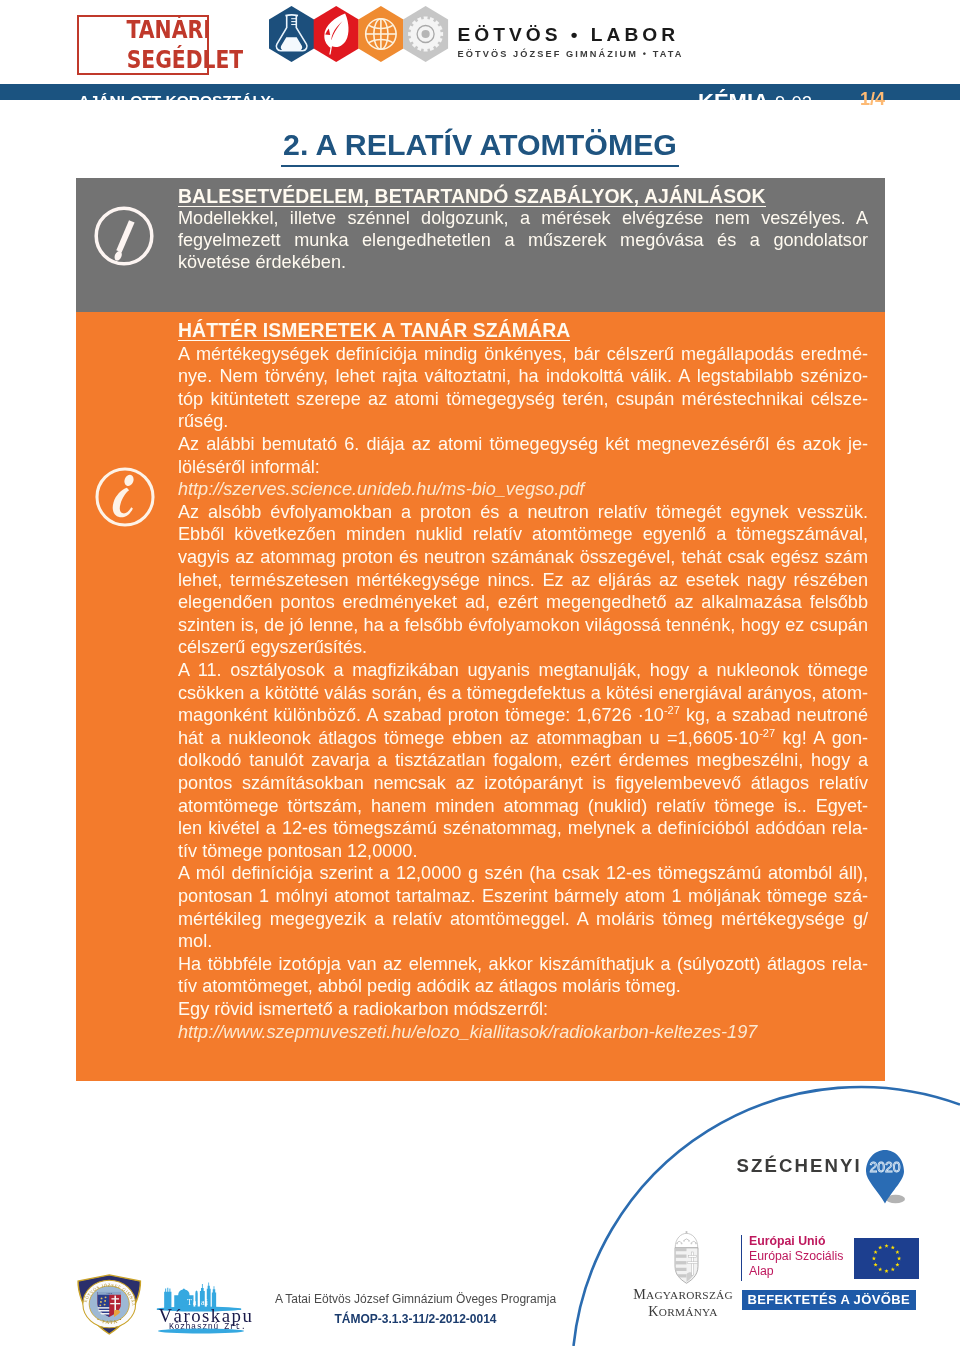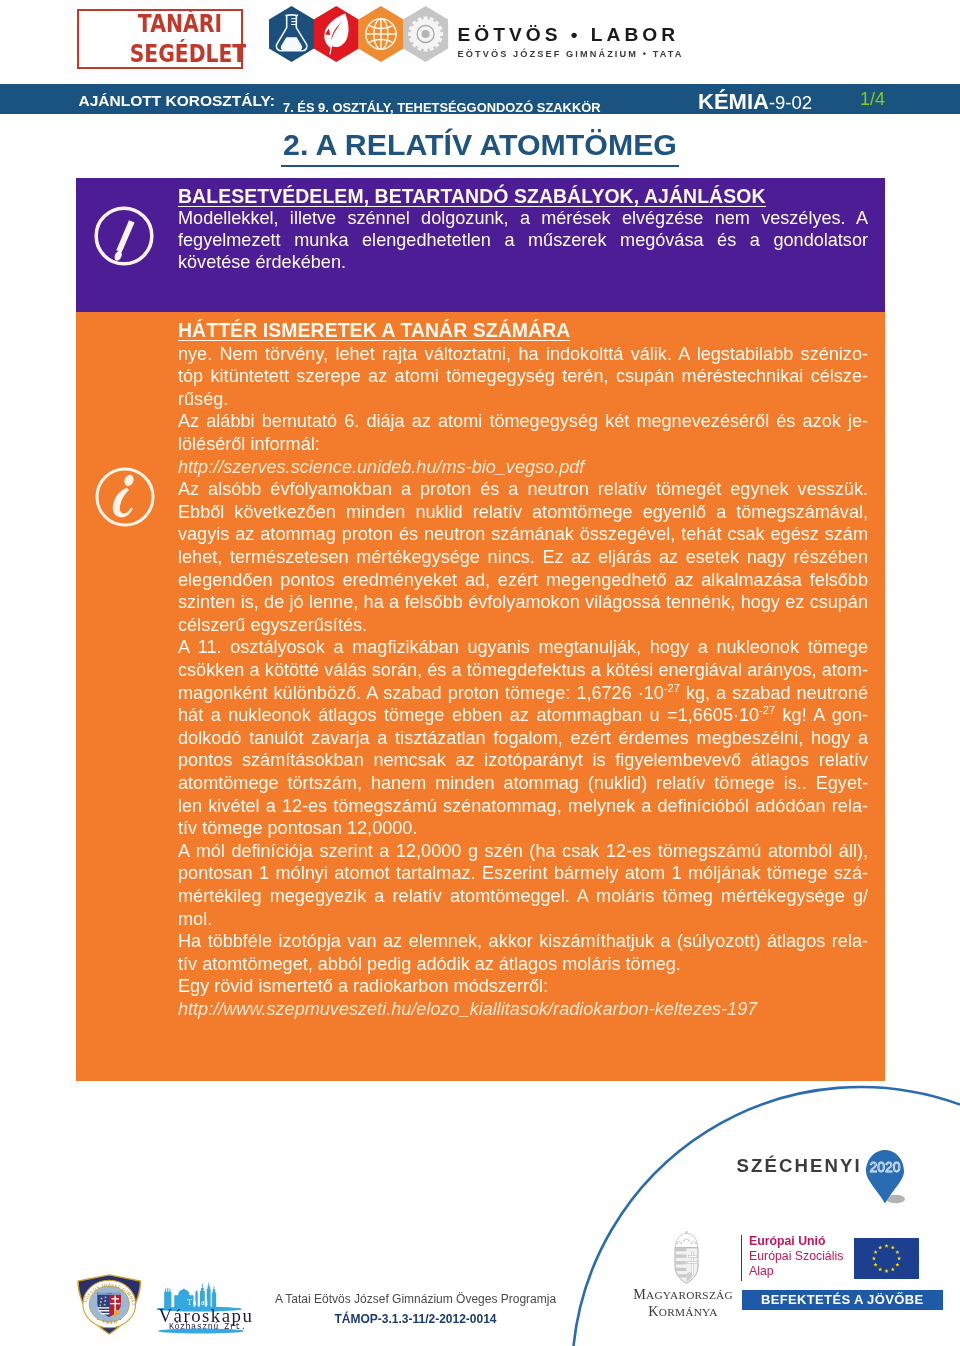--- a/index.html
+++ b/index.html
@@ -2,80 +2,80 @@
 <html><head>
 <meta charset="utf-8">
 <title>TANÁRI SEGÉDLET — KÉMIA-9-02</title>
 <style>
   html,body{margin:0;padding:0;}
   body{width:960px;height:1346px;background:#ffffff;
        font-family:"Liberation Sans",sans-serif;position:relative;overflow:hidden;}
   .page{position:absolute;left:0;top:0;width:960px;height:1346px;}
 
   
-  .stamp{position:absolute;left:77.4px;top:9px;width:166px;height:60.2px;
+  .stamp{position:absolute;left:77.4px;top:15px;width:132px;height:60.2px;
          border:2.7px solid #c0392b;box-sizing:border-box;padding-left:40px;}
   .stamp .l{color:#c0392b;font-weight:bold;text-align:center;
             font-family:"DejaVu Sans",sans-serif;font-size:24.6px;line-height:24.6px;}
   .stamp .l1{margin-top:1.4px;transform:scaleX(0.83);}
   .stamp .l2{margin-top:5.3px;transform:scaleX(0.825);}
 
   .hexrow{position:absolute;left:267.7px;top:5.4px;}
   .hexrow svg{display:block;}
 
   .brand{position:absolute;left:457.5px;top:25px;}
   .brand .t{font-weight:bold;font-size:19.2px;
             letter-spacing:4.0px;color:#1a1a1a;line-height:19.2px;}
   .brand .s{font-weight:bold;font-size:9.2px;
             letter-spacing:2.1px;color:#3a3a3a;line-height:9.2px;margin-top:5.4px;}
 
   
-  .bluebar{position:absolute;left:0;top:84px;width:960px;height:30px;background:#1b5380;}
+  .bluebar{position:absolute;left:0;top:84px;width:960px;height:16px;background:#1b5380;}
   .bb-label{position:absolute;left:78.5px;top:7.5px;font-size:15.5px;font-weight:bold;color:#fff;letter-spacing:0px;}
   .bb-value{position:absolute;left:283px;top:16px;font-size:12.9px;font-weight:bold;color:#fff;letter-spacing:0px;}
   .bb-code{position:absolute;left:698px;top:4.5px;color:#fff;}
   .bb-code .m{font-size:22px;font-weight:bold;letter-spacing:0px;}
   .bb-code .r{font-size:18.5px;font-weight:normal;}
-  .bb-page{position:absolute;left:860px;top:4.5px;font-size:18px;font-weight:normal;color:#84cc16;}
+  .bb-page{position:absolute;left:860px;top:4.5px;font-size:18px;font-weight:bold;color:#fdba74;}
 
   
   .maintitle{position:absolute;left:0;top:129px;width:960px;text-align:center;
              font-size:30.3px;font-weight:bold;color:#1f5480;letter-spacing:0px;line-height:31px;}
   .maintitle span{border-bottom:2.4px solid #1f5480;padding-bottom:4px;padding-left:2px;padding-right:2px;}
 
   
   .ln{display:block;font-size:18.1px;line-height:22.6px;color:#fffaf0;white-space:pre;}
   .ln.j{text-align:justify;text-align-last:justify;white-space:normal;}
   .ln.l{text-align:left;}
   .ln.link{font-style:italic;text-align:left;color:#fbe9d2;}
   .ln sup{font-size:11px;vertical-align:super;line-height:0;}
 
   
-  .redbox{position:absolute;left:76px;top:178px;width:809px;height:144px;background:#4c1d95;}
+  .redbox{position:absolute;left:76px;top:178px;width:809px;height:144px;background:#737373;}
   .redbox .ico{position:absolute;left:16.4px;top:25.9px;}
   .redbox .txt{position:absolute;left:102px;top:10.0px;width:690px;}
   .redbox .ln{line-height:21.7px;}
   .redbox h3{margin:0 0 1.2px 0;font-size:19.4px;font-weight:bold;letter-spacing:0.1px;line-height:16.5px;
              display:inline-block;border-bottom:1.7px solid #fffaf0;padding-bottom:1.5px;color:#fffaf0;}
 
   
   .orangebox{position:absolute;left:76px;top:312px;width:809px;height:769px;background:#f37b2c;}
   .orangebox .ico{position:absolute;left:17.9px;top:154.4px;}
   .orangebox .txt{position:absolute;left:102px;top:9.5px;width:690px;}
   .orangebox h3{margin:0 0 2.2px 0;font-size:19.4px;font-weight:bold;letter-spacing:0.1px;line-height:16.5px;
                 display:inline-block;border-bottom:1.7px solid #fffaf0;padding-bottom:1.5px;color:#fffaf0;}
 
   
   .arc{position:absolute;left:0;top:1068px;width:960px;height:278px;}
   .szechenyi{position:absolute;left:736.5px;top:1155px;}
   .sz-word{font-weight:bold;font-size:18.6px;letter-spacing:2.1px;color:#3c3c3b;}
   .eu-block{position:absolute;left:741px;top:1234px;}
   .eu-text{font-size:12.3px;color:#be185d;line-height:15px;}
   .eu-text .b{font-weight:bold;}
-  .badge{position:absolute;left:741.7px;top:1290px;width:201px;height:20px;background:#1e5aa8;
+  .badge{position:absolute;left:741.7px;top:1290px;width:174px;height:20px;background:#1e5aa8;
          color:#fff;font-weight:bold;font-size:13px;letter-spacing:0.35px;text-align:center;line-height:20px;}
   .hugov{position:absolute;left:631px;top:1285.5px;width:104px;text-align:center;
          font-family:"Liberation Serif",serif;color:#3a3a3a;line-height:16.5px;}
   .hugov .r1{font-size:11.3px;letter-spacing:.25px;}
   .hugov .r2{font-size:11.3px;letter-spacing:.25px;}
   .hugov .r1::first-letter,.hugov .r2::first-letter{font-size:14.2px;}
   .prog{position:absolute;left:265px;top:1288.5px;width:301px;text-align:center;}
   .prog .p1{font-size:12px;color:#4a4a4a;line-height:20px;}
   .prog .p2{font-size:12px;color:#1b3c6e;font-weight:bold;line-height:20px;}
   .vk{position:absolute;left:155px;top:1282px;width:92px;height:52px;}
@@ -182,20 +182,21 @@
   <div class="ico">
     <svg width="62" height="62" viewBox="0 0 62 62">
       <circle cx="31" cy="31" r="28.0" fill="none" stroke="#fdf3e8" stroke-width="3.1"></circle>
       <ellipse cx="35.0" cy="14.4" rx="4.4" ry="5.7" fill="#fdf3e8" transform="rotate(22 35.0 14.4)"></ellipse>
       <path fill="#fdf3e8" d="M32.9,21.8 c-5.4,1.8 -11.3,7.6 -13.4,14.6 c-2.3,7.8 0.6,13.8 6.4,14.8 c5.2,0.9 10.3,-3.0 13.0,-8.8 l-1.7,-1.1 c-2.3,4.0 -5.3,6.6 -8.2,6.0 c-3.0,-0.6 -4.1,-4.2 -2.5,-9.4 c1.9,-6.2 5.1,-11.2 8.6,-13.6 z"></path>
     </svg>
   </div>
   <div class="txt">
     <h3>HÁTTÉR ISMERETEK A TANÁR SZÁMÁRA</h3>
     <div id="bglines">
+          <div class="ln j">A mértékegységek definíciója mindig önkényes, bár célszerű megállapodás eredmé-</div>
           <div class="ln j">nye. Nem törvény, lehet rajta változtatni, ha indokolttá válik. A legstabilabb szénizo-</div>
           <div class="ln j">tóp kitüntetett szerepe az atomi tömegegység terén, csupán méréstechnikai célsze-</div>
           <div class="ln l">rűség.</div>
           <div class="ln j">Az alábbi bemutató 6. diája az atomi tömegegység két megnevezéséről és azok je-</div>
           <div class="ln l">löléséről informál:</div>
           <div class="ln link">http://szerves.science.unideb.hu/ms-bio_vegso.pdf</div>
           <div class="ln j">Az alsóbb évfolyamokban a proton és a neutron relatív tömegét egynek vesszük.</div>
           <div class="ln j">Ebből következően minden nuklid relatív atomtömege egyenlő a tömegszámával,</div>
           <div class="ln j">vagyis az atommag proton és neutron számának összegével, tehát csak egész szám</div>
           <div class="ln j">lehet, természetesen mértékegysége nincs. Ez az eljárás az esetek nagy részében</div>

